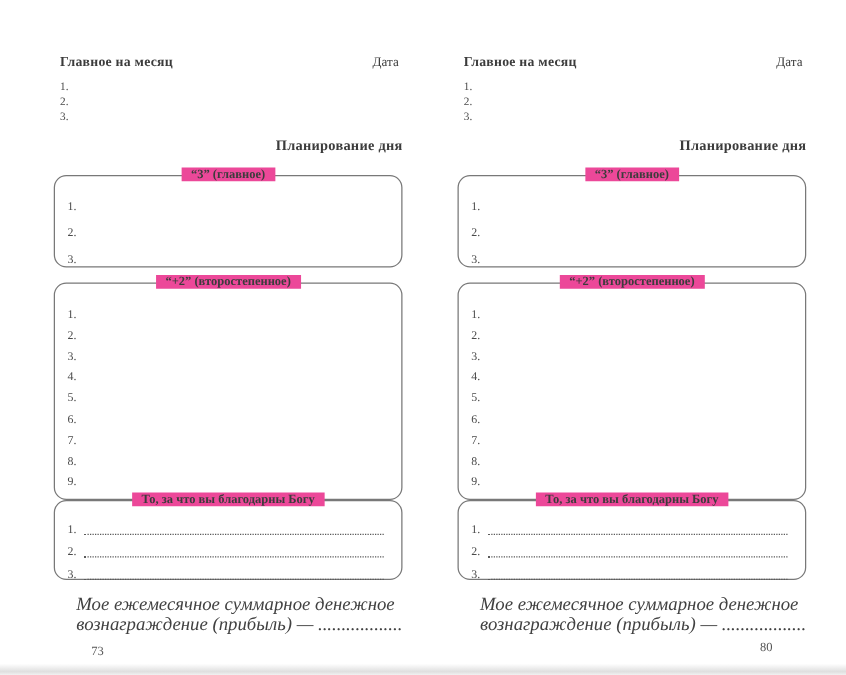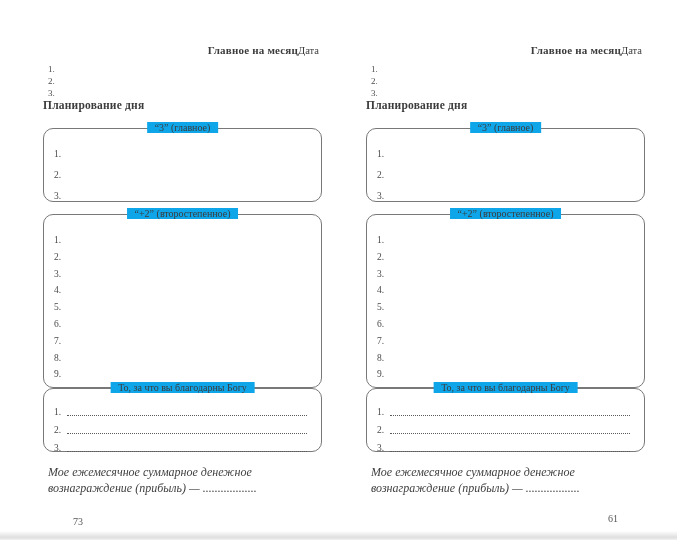--- a/index.html
+++ b/index.html
@@ -8,60 +8,60 @@
     position:relative;
     background:#ffffff;
     font-family:"Liberation Serif","DejaVu Serif",serif;
     color:#3c3c3c;
   }
   .page { position:absolute; top:0; width:279px; height:540px; }
   #page-left  { left:43px;  }
   #page-right { left:366px; }
 
   .page-header {
-    display:flex; justify-content:flex-end; align-items:baseline;
+    display:flex; justify-content:space-between; align-items:baseline;
     padding:26px 2px 0 5px;
   }
   .header-title { font-weight:bold; font-size:11px; letter-spacing:.2px; }
   .date-label  { font-size:10.5px; padding-right:1px;margin-top:19px; }
 
   .month-list { margin:7px 0 0 5px; }
   .month-list .num { display:block; font-size:9px; line-height:12px; color:#4a4a4a; }
 
   .section-title {
-    text-align:left; font-weight:bold; font-size:11.5px;
-    letter-spacing:.2px;
+    text-align:right; font-weight:bold; font-size:11.5px;
+    margin-top:12px; letter-spacing:.2px;
   }
 
   .box {
     position:relative;
     border:1px solid #787878;
     border-radius:10px;
     width:100%;
     background:#fff;
   }
   .box-title {
     position:absolute; top:-7px; left:50%; transform:translateX(-50%);
-    background:#0ea5e9; padding:0 8px;
-    font-weight:normal; font-size:10px; white-space:nowrap; color:#3c3c3c;
+    background:#ec4899; padding:0 8px;
+    font-weight:bold; font-size:10px; white-space:nowrap; color:#3c3c3c;
   }
   .box-main      { margin-top:17px; height:74px;  }
   .box-secondary { margin-top:12px; height:174px; }
   .box-gratitude { height:64px;text-align:center;  }
 
   .box-main .box-items      { padding:15px 10px 0 10px; }
   .box-main .num            { display:block; font-size:9.5px; line-height:21px; color:#4a4a4a; }
   .box-secondary .box-items { padding:17px 10px 0 10px; }
   .box-secondary .num       { display:block; font-size:9.5px; line-height:16.8px; color:#4a4a4a; }
   .box-gratitude .box-items { padding:12px 12px 0 10px; }
   .gratitude-row { display:flex; align-items:flex-end; height:18px; }
   .gratitude-row .num { font-size:9.5px; line-height:14px; color:#4a4a4a; }
   .leader { flex:1; border-bottom:1px dotted #5a5a5a; margin:0 2px 3px 6px; }
 
-  .footnote { margin:13px 0 0 5px; font-style:italic; font-size:12px; line-height:15.5px; color:#414141; }
+  .footnote { margin:13px 0 0 18px; font-style:italic; font-size:15px; line-height:15.5px; color:#414141; }
 
   .page-number { position:absolute; bottom:13px; font-size:10px; color:#555; }
   #page-left  .page-number { left:30px; }
   #page-right .page-number { right:27px; bottom:16px; }
 
   .book-edge {
     position:absolute; left:0; right:0; bottom:0; height:9px;
     background:linear-gradient(to bottom, rgba(120,120,120,0) 0%, rgba(110,110,110,0.22) 70%, rgba(140,140,140,0.12) 100%);
   }
 </style>
@@ -182,16 +182,16 @@
         <span class="leader"></span>
       </div>
     </div>
   </div>
 
   <div class="footnote">
     <div>Мое ежемесячное суммарное денежное</div>
     <div>вознаграждение (прибыль) — ..................</div>
   </div>
 
-  <span class="page-number">61</span>
+  <span class="page-number">80</span>
 </div>
 
 <div class="book-edge"></div>
 
 </body></html>

